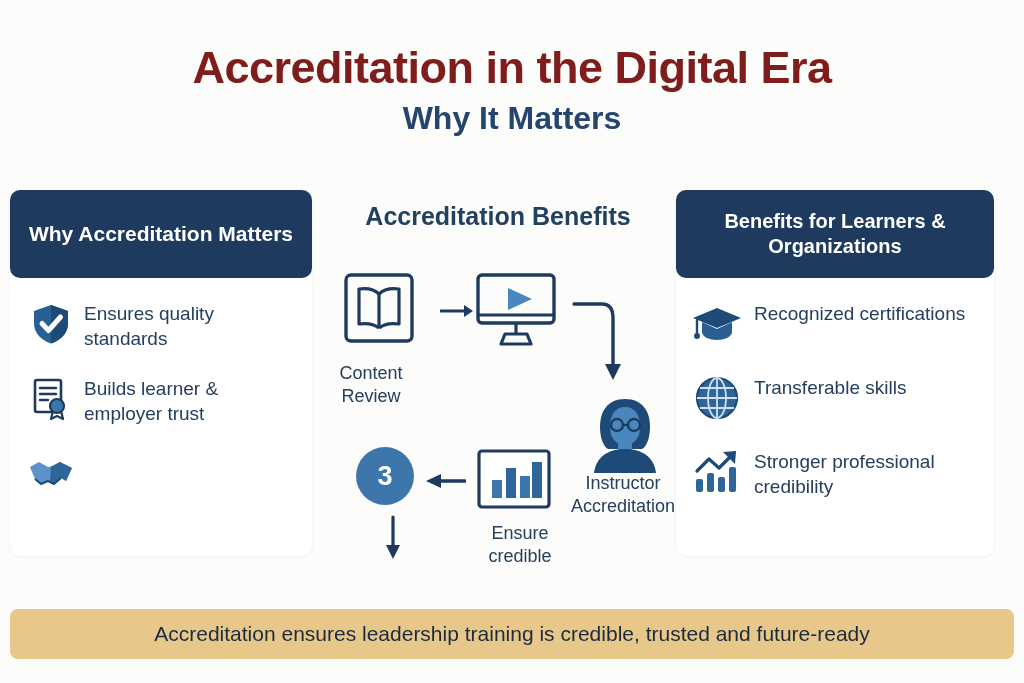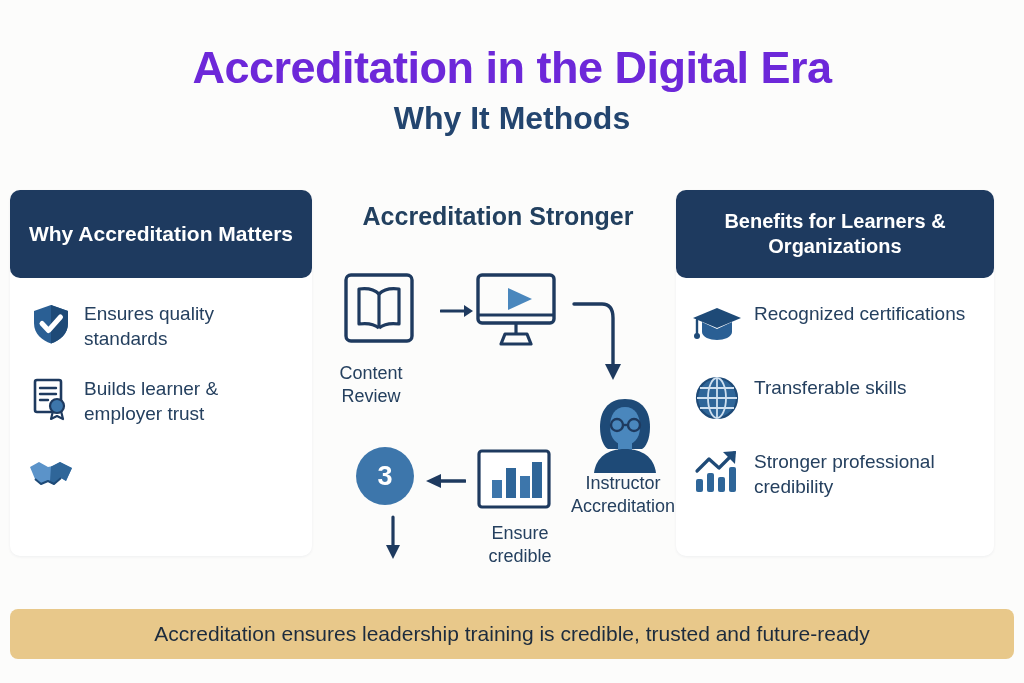--- a/index.html
+++ b/index.html
@@ -24,21 +24,21 @@
   .title-block {
     position: absolute;
     left: 0;
     top: 44px;
     width: 1024px;
     text-align: center;
   }
   .main-title {
     font-size: 45px;
     font-weight: bold;
-    color: #6d28d9;
+    color: #7f1d1d;
     letter-spacing: -0.5px;
     line-height: 1.06;
     margin: 0;
   }
   .sub-title {
     font-size: 32px;
     font-weight: bold;
     color: #23456f;
     margin: 10px 0 0 0;
     line-height: 1.06;
@@ -184,21 +184,21 @@
     text-align: center;
   }
 </style>
 </head>
 <body>
 
 <div class="page">
 
   <div class="title-block">
     <h1 class="main-title">Accreditation in the Digital Era</h1>
-    <h2 class="sub-title">Why It Methods</h2>
+    <h2 class="sub-title">Why It Matters</h2>
   </div>
 
   <div class="card card-left">
     <div class="card-header">
       <div class="card-header-text">Why Accreditation Matters</div>
     </div>
     <div class="card-body">
 
       <div class="bullet">
         <span class="bullet-icon">
@@ -232,21 +232,21 @@
             <path d="M23 9.5 L32 5 L44 11 L38 24 L33 21 L26 27 L22 24 Z" fill="#2f6699"></path>
             <path d="M7 22 L13 27 L20 24 L26 27 L33 21" fill="none" stroke="#1e4a77" stroke-width="2" stroke-linejoin="round"></path>
           </svg>
         </span>
       </div>
 
     </div>
   </div>
 
   <div class="process">
-    <div class="process-title">Accreditation Stronger</div>
+    <div class="process-title">Accreditation Benefits</div>
 
     <div class="proc-node n-book">
       <svg width="72" height="72" viewBox="0 0 72 72">
         <rect x="3" y="3" width="66" height="66" rx="5" fill="none" stroke="#1e3a5f" stroke-width="3.4"></rect>
         <path d="M36 22 C31 17 23 16 16 17 V52 C23 51 31 52 36 56" fill="none" stroke="#1e3a5f" stroke-width="3.2" stroke-linejoin="round"></path>
         <path d="M36 22 C41 17 49 16 56 17 V52 C49 51 41 52 36 56" fill="none" stroke="#1e3a5f" stroke-width="3.2" stroke-linejoin="round"></path>
         <line x1="36" y1="22" x2="36" y2="56" stroke="#1e3a5f" stroke-width="3.2"></line>
       </svg>
     </div>
     <div class="proc-label lbl-book">Content Review</div>

